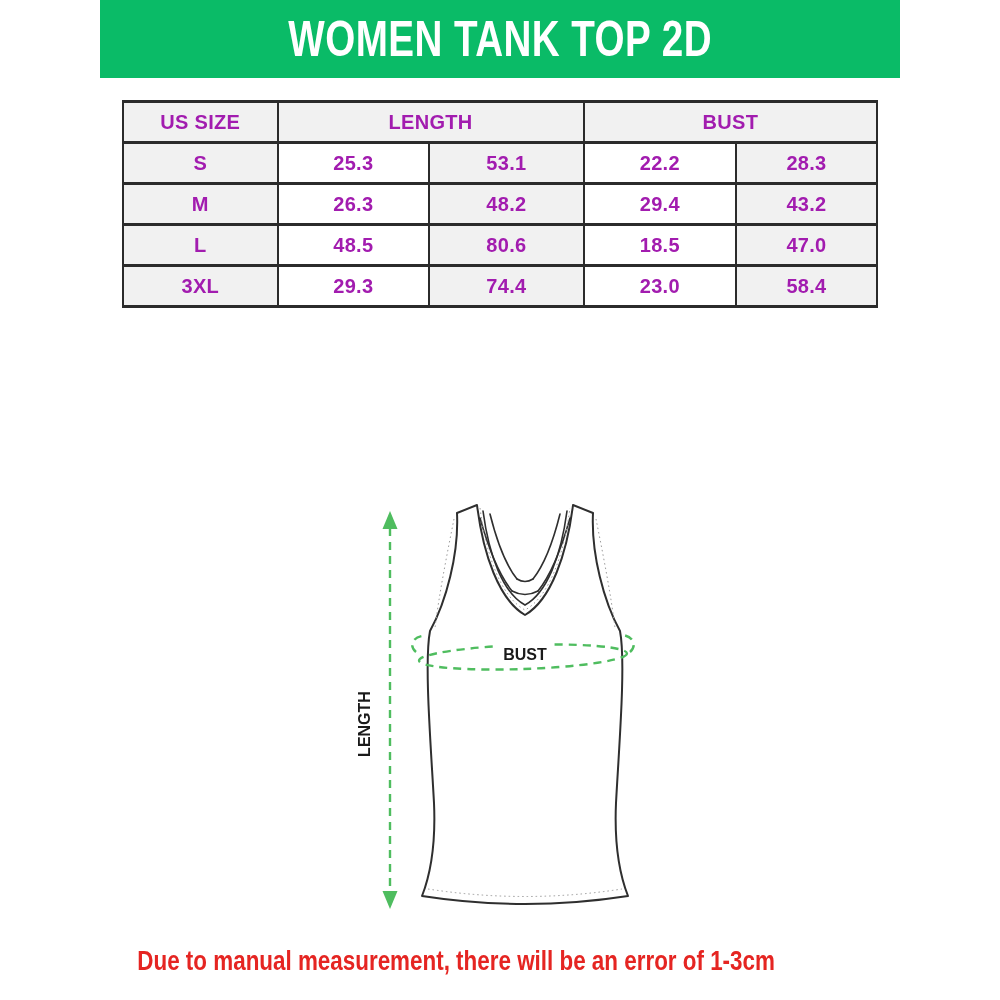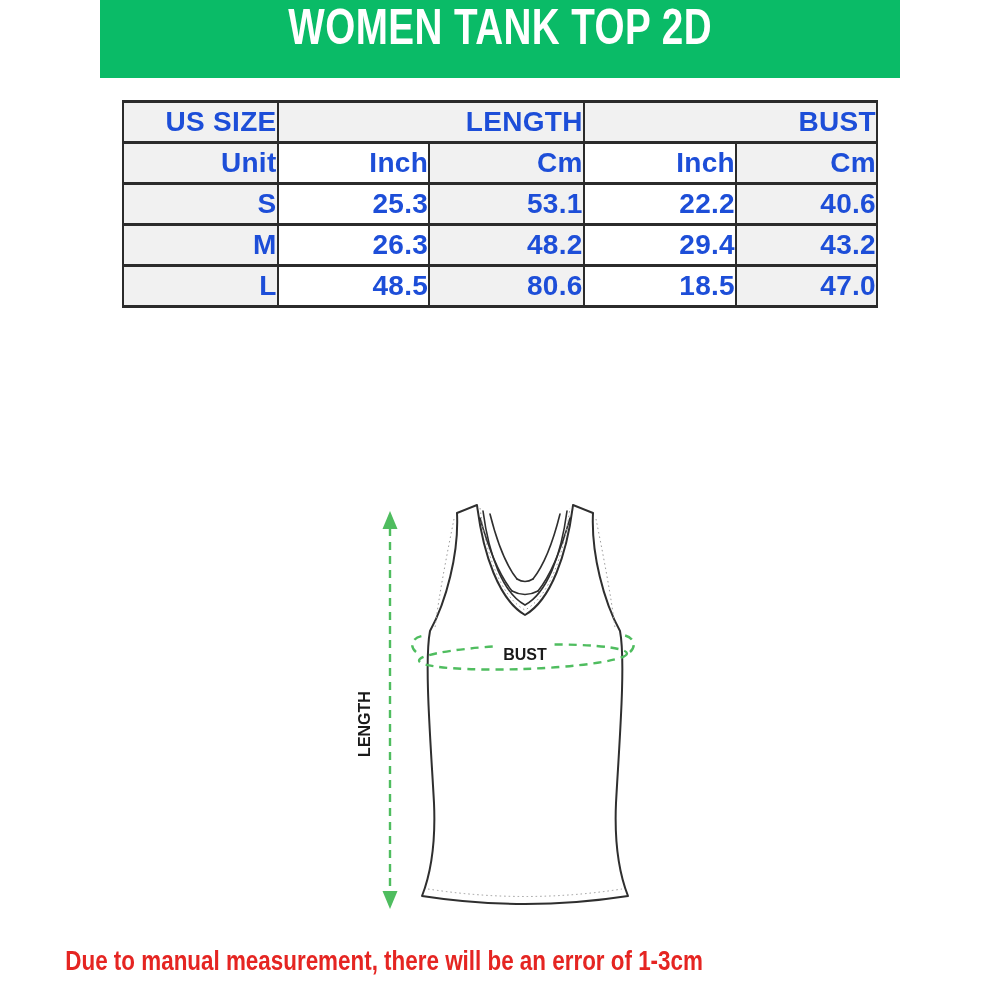--- a/index.html
+++ b/index.html
@@ -9,21 +9,21 @@
     background: #ffffff;
     font-family: "Liberation Sans", sans-serif;
     overflow: hidden;
   }
   .page { position: relative; width: 1000px; height: 1000px; background:#fff; }
 
   
   .banner {
     position: absolute; left: 100px; top: 0; width: 800px; height: 78px;
     background: #0abb67;
-    display: flex; align-items: flex-start; justify-content: center;
+    display: flex; align-items: center; justify-content: center;
   }
   .banner-title {
     color: #ffffff; font-weight: bold; font-size: 46px;
     letter-spacing: 0.5px; white-space: nowrap;
     transform: scale(0.84, 1.08); transform-origin: center center;
   }
 
   
   table.size-chart {
     position: absolute; left: 122px; top: 100px; width: 756px;
@@ -31,37 +31,37 @@
   }
   .size-chart col.c1 { width: 20.5%; }
   .size-chart col.c2 { width: 20.1%; }
   .size-chart col.c3 { width: 20.5%; }
   .size-chart col.c4 { width: 20.2%; }
   .size-chart col.c5 { width: 18.7%; }
   .size-chart th, .size-chart td {
     border: 2px solid #2b2b2b;
     border-top-width: 3px; border-bottom-width: 3px;
     height: 41px; padding: 0;
-    text-align: right; vertical-align: middle;
-    font-size: 28px; font-weight: bold; color: #1d4ed8;
+    text-align: center; vertical-align: middle;
+    font-size: 20px; font-weight: bold; color: #a21caf;
     background: #ffffff;
     letter-spacing: 0.3px;
   }
   .size-chart .shade { background: #f1f1f1; }
 
   
   .diagram {
     position: absolute; left: 350px; top: 492px;
     width: 300px; height: 452px;
   }
 
   
   .note {
     position: absolute; left: 0; top: 946px; width: 840px;
-    text-align: left;
+    text-align: right;
   }
   .note-text {
     display: inline-block;
     color: #e52522; font-weight: bold; font-size: 27px; white-space: nowrap;
     transform: scale(0.83, 1.05); transform-origin: center center;
   }
 </style>
 </head>
 <body>
 
@@ -79,46 +79,46 @@
         <col class="c4">
         <col class="c5">
     </colgroup>
     <tbody>
       <tr>
         <th class="shade">US SIZE</th>
         <th class="shade" colspan="2">LENGTH</th>
         <th class="shade" colspan="2">BUST</th>
       </tr>
       <tr>
-        <th class="shade">Unit</th>
-        <th>Inch</th>
-        <th class="shade">Cm</th>
-        <th>Inch</th>
-        <th class="shade">Cm</th>
-      </tr>
-      <tr>
         <td class="shade">S</td>
         <td>25.3</td>
         <td class="shade">53.1</td>
         <td>22.2</td>
-        <td class="shade">40.6</td>
+        <td class="shade">28.3</td>
       </tr>
       <tr>
         <td class="shade">M</td>
         <td>26.3</td>
         <td class="shade">48.2</td>
         <td>29.4</td>
         <td class="shade">43.2</td>
       </tr>
       <tr>
         <td class="shade">L</td>
         <td>48.5</td>
         <td class="shade">80.6</td>
         <td>18.5</td>
         <td class="shade">47.0</td>
+      </tr>
+      <tr>
+        <td class="shade">3XL</td>
+        <td>29.3</td>
+        <td class="shade">74.4</td>
+        <td>23.0</td>
+        <td class="shade">58.4</td>
       </tr>
     </tbody>
   </table>
 
   <svg class="diagram" viewBox="0 0 300 452">
 
     <g fill="#ffffff" stroke="#2f2f2f" stroke-width="2" stroke-linejoin="round" stroke-linecap="round">
       <path d="M 107,21 L 127,13
                C 133,62 149,108 175,123
                C 201,108 217,62 223,13

